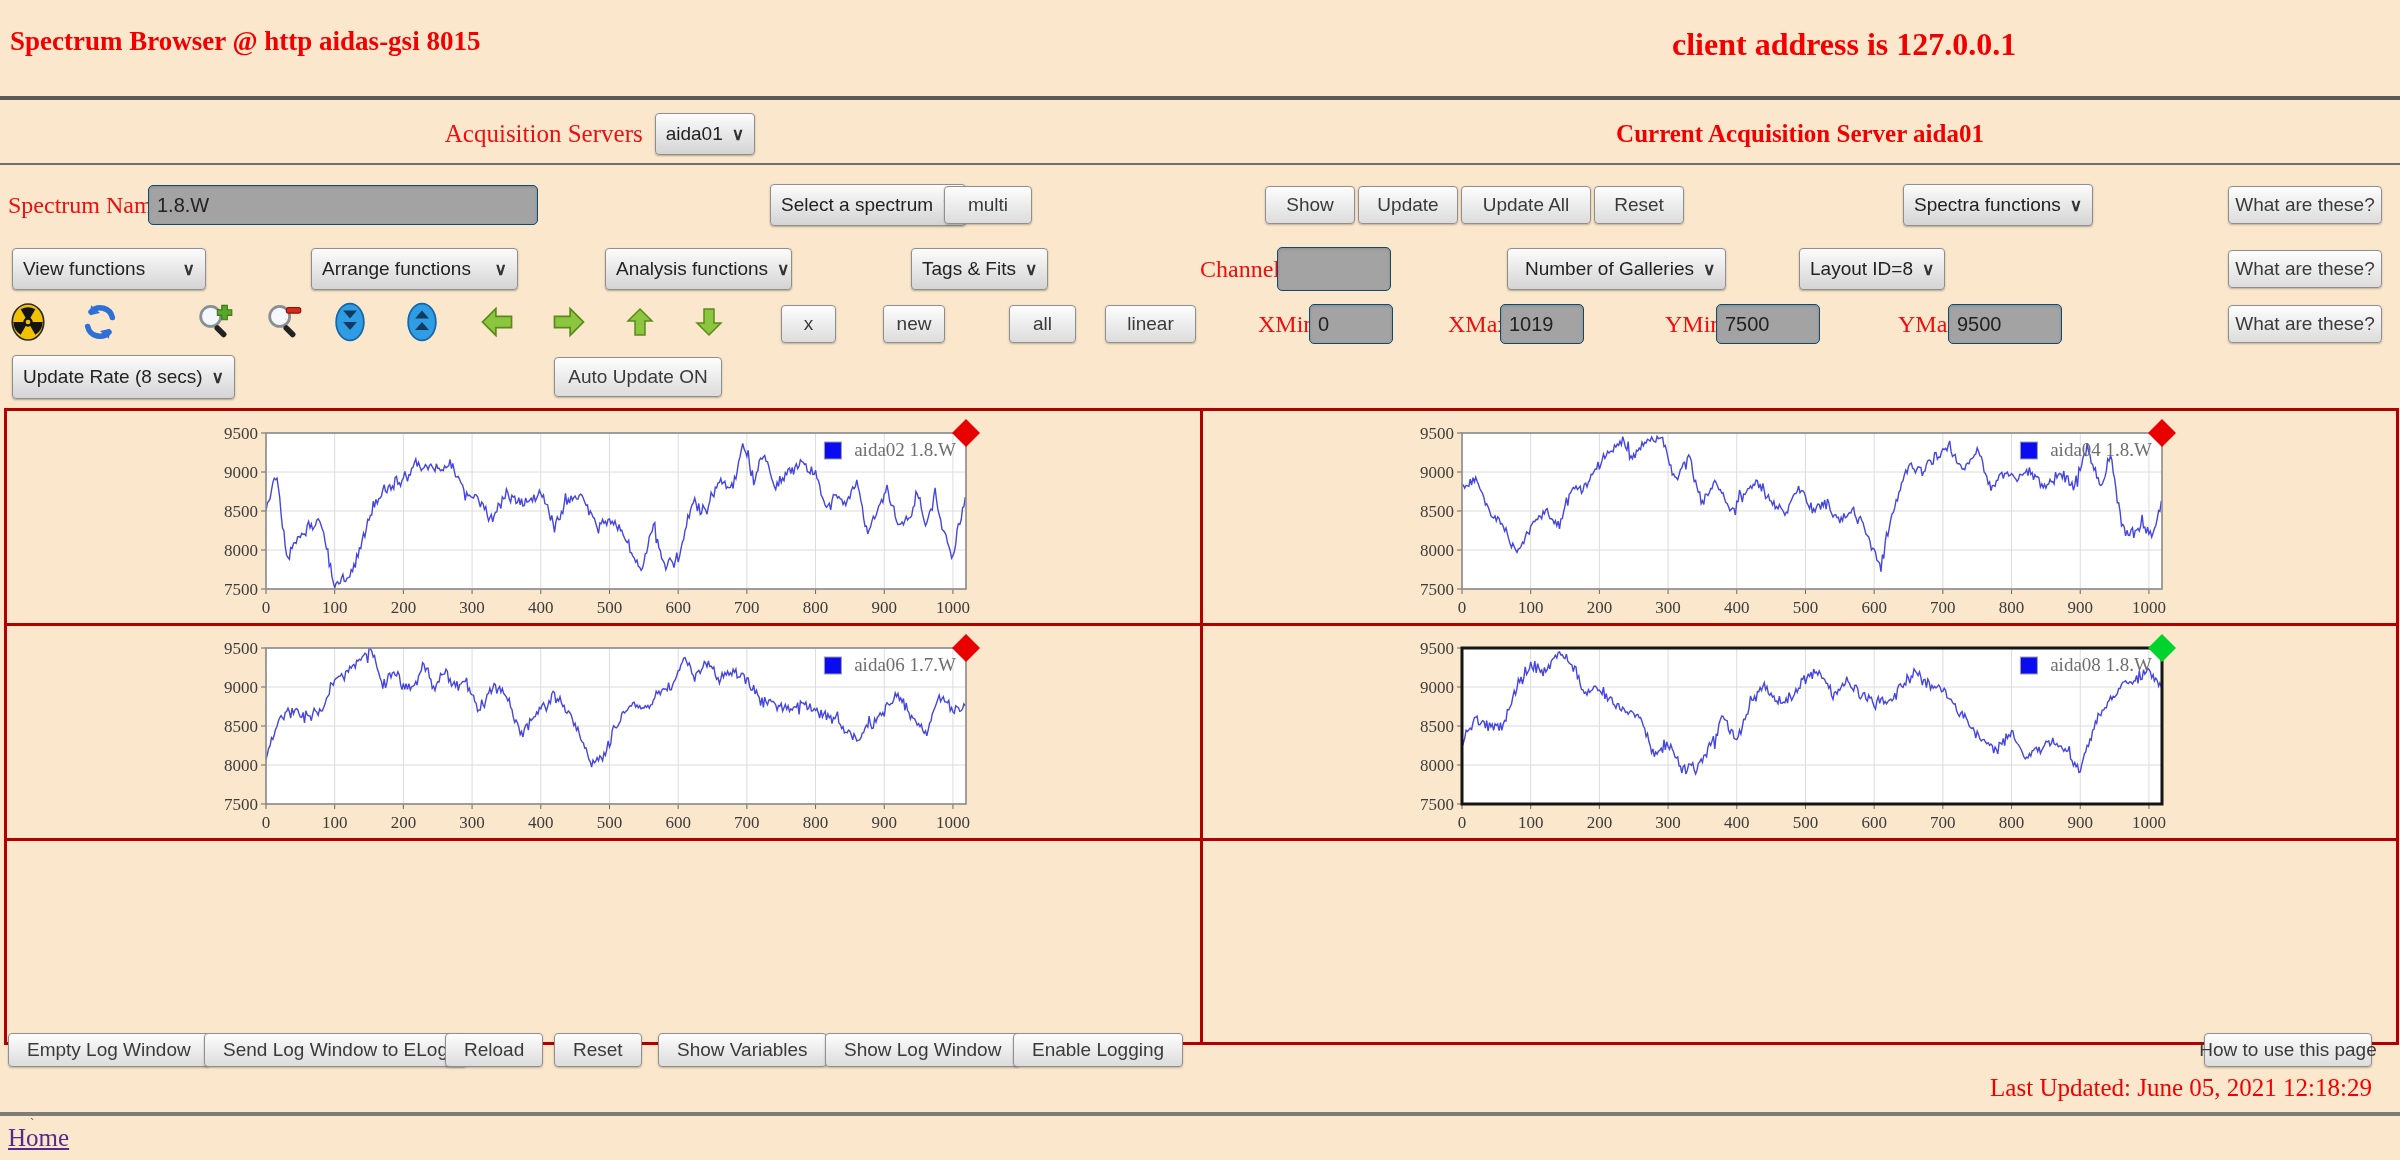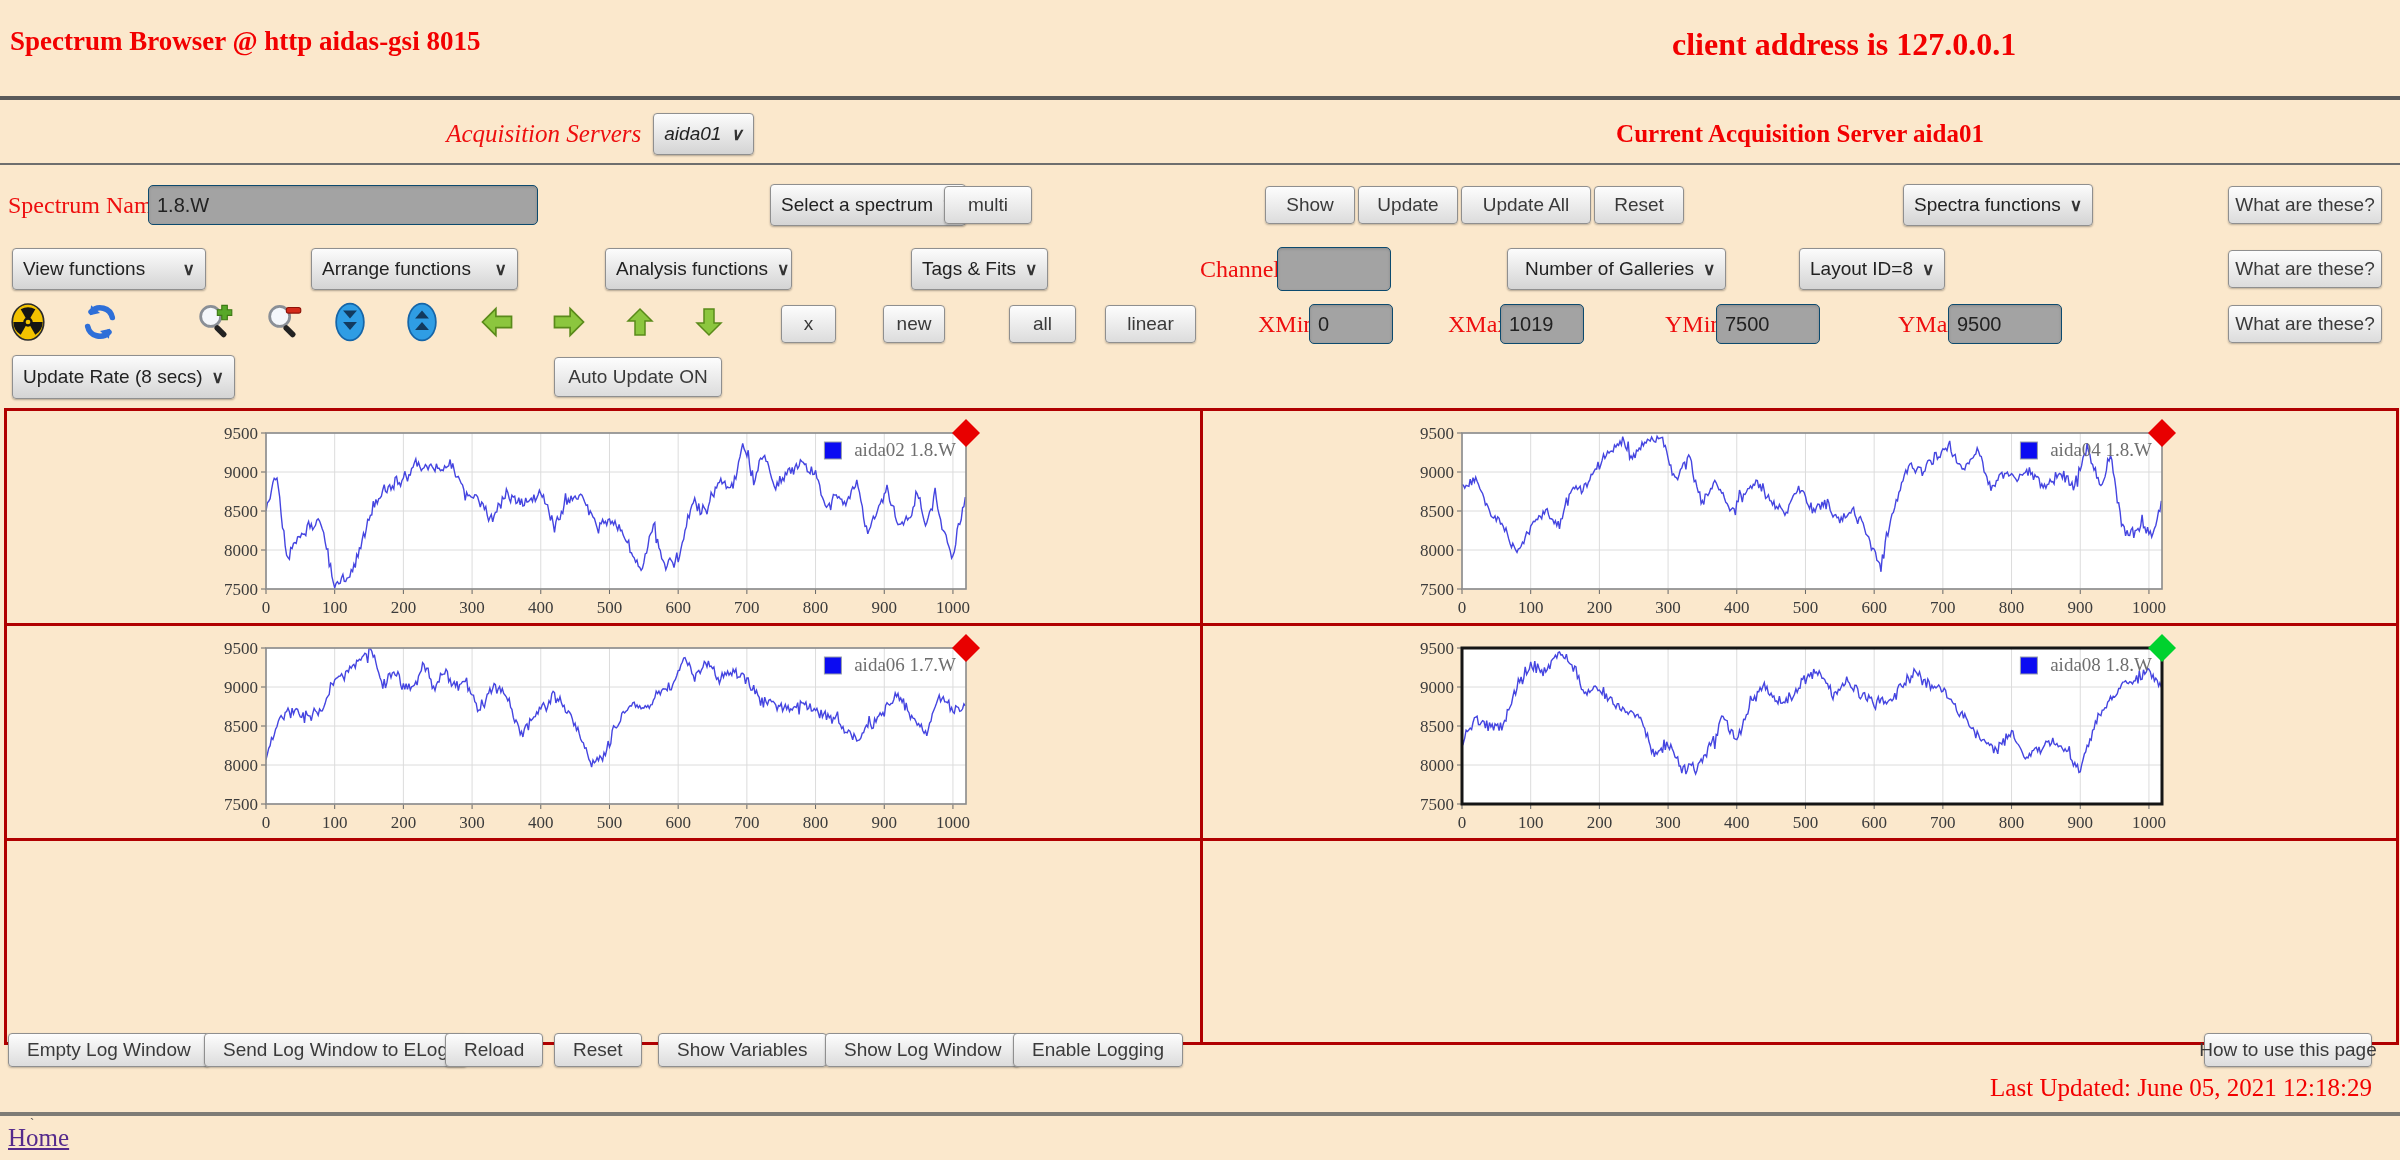--- a/index.html
+++ b/index.html
@@ -31,21 +31,21 @@
 
 <div id="page">
 
   <div class="serif" style="position:absolute;left:10px;top:26px;font-size:27px;font-weight:bold;color:#f20000;">Spectrum Browser @ http aidas-gsi 8015</div>
   <div class="serif" style="position:absolute;left:1640px;top:26px;font-size:32px;font-weight:bold;color:#f20000;margin-left:32px;">client address is 127.0.0.1</div>
 
 
   <div class="hr" style="top:96px;height:4px;"></div>
 
   <div class="row" style="top:108px;height:52px;">
-    <div style="left:0;width:1200px;display:flex;justify-content:center;align-items:center;gap:12px;position:absolute;font-style:italic;">
+    <div style="left:0;width:1200px;display:flex;justify-content:center;align-items:center;gap:12px;position:absolute;">
       <span class="redlbl" style="font-size:25px;">Acquisition Servers</span>
       <span class="sel">
         <span>aida01</span>
         <span class="chev">∨</span>
       </span>
     </div>
     <div class="serif" style="left:1200px;width:1200px;text-align:center;position:absolute;font-size:25px;font-weight:bold;color:#f20000;">Current Acquisition Server aida01</div>
   </div>
 
   <div class="hr" style="top:163px;height:2px;background:#6e6e6e;"></div>

